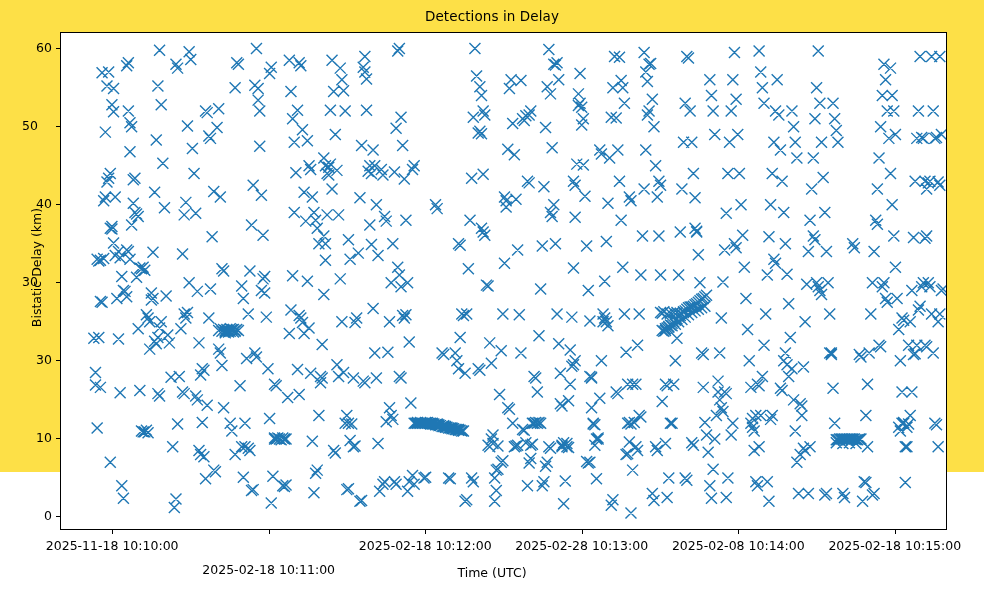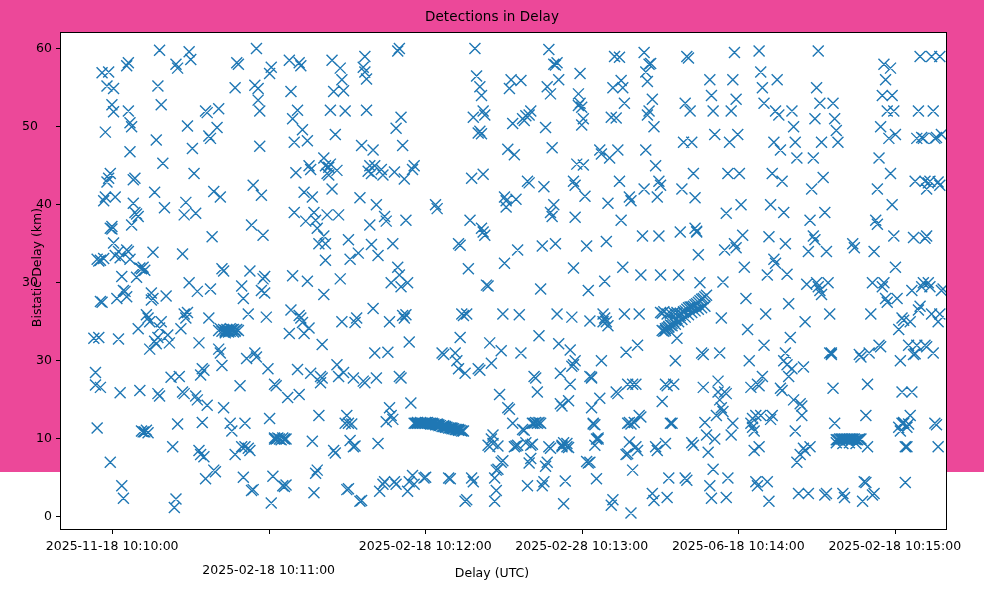--- a/index.html
+++ b/index.html
@@ -10,21 +10,21 @@
   body {
     width: 984px;
     height: 590px;
     font-family: "DejaVu Sans", sans-serif;
     overflow: hidden;
   }
   #figure {
     position: relative;
     width: 984px;
     height: 472px;
-    background: #ec4899;
+    background: #fde047;
   }
   #chart-title {
     position: absolute;
     left: 0;
     top: 8px;
     width: 984px;
     text-align: center;
     font-size: 13.5px;
     color: #000000;
     letter-spacing: 0.1px;
@@ -142,20 +142,20 @@
     <div id="xticks">
         <div class="xtick-line" style="left: 112.176px; top: 530px;"></div>
         <div class="xtick-label" style="left: 40.1765px; top: 538px; width: 144px;">2025-11-18 10:10:00</div>
         <div class="xtick-line" style="left: 268.706px; top: 530px;"></div>
         <div class="xtick-label" style="left: 196.706px; top: 562px; width: 144px;">2025-02-18 10:11:00</div>
         <div class="xtick-line" style="left: 425.235px; top: 530px;"></div>
         <div class="xtick-label" style="left: 353.235px; top: 538px; width: 144px;">2025-02-18 10:12:00</div>
         <div class="xtick-line" style="left: 581.765px; top: 530px;"></div>
         <div class="xtick-label" style="left: 509.765px; top: 538px; width: 144px;">2025-02-28 10:13:00</div>
         <div class="xtick-line" style="left: 738.294px; top: 530px;"></div>
-        <div class="xtick-label" style="left: 666.294px; top: 538px; width: 144px;">2025-06-18 10:14:00</div>
+        <div class="xtick-label" style="left: 666.294px; top: 538px; width: 144px;">2025-02-08 10:14:00</div>
         <div class="xtick-line" style="left: 894.824px; top: 530px;"></div>
         <div class="xtick-label" style="left: 822.824px; top: 538px; width: 144px;">2025-02-18 10:15:00</div>
       </div>
-    <div id="xlabel">Delay (UTC)</div>
+    <div id="xlabel">Time (UTC)</div>
   </div>
 
 </div>
 
 </body></html>

